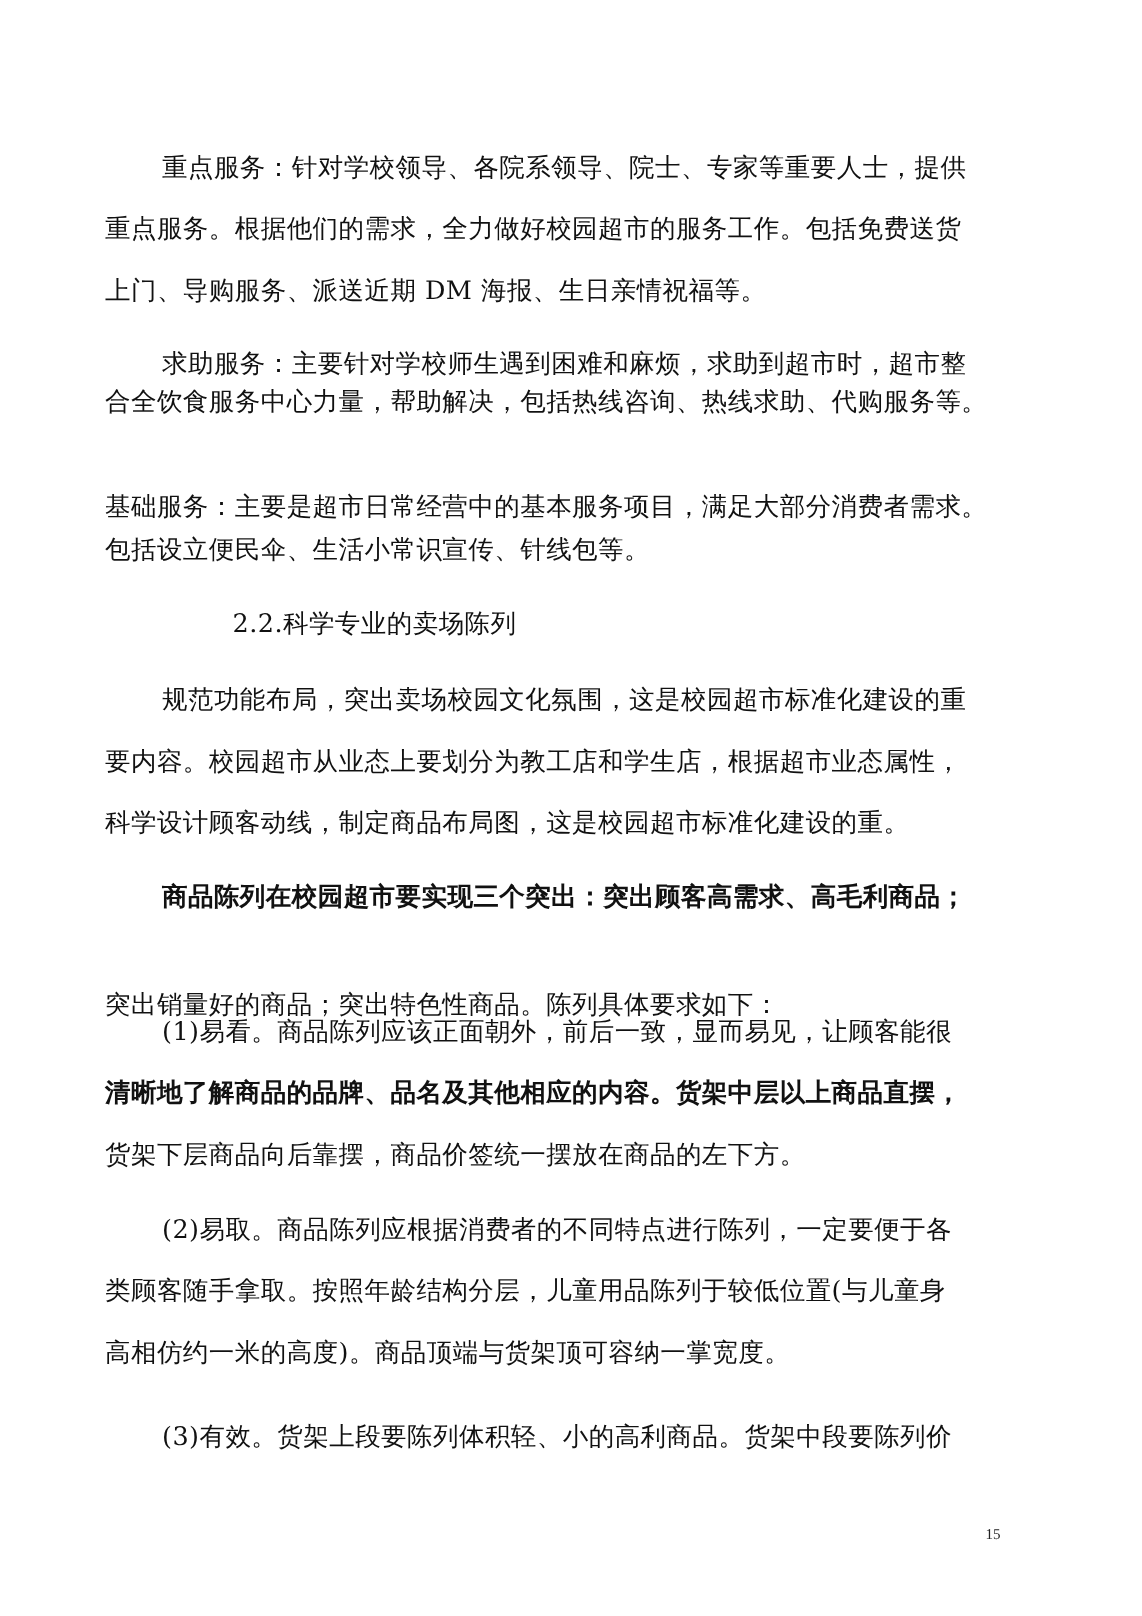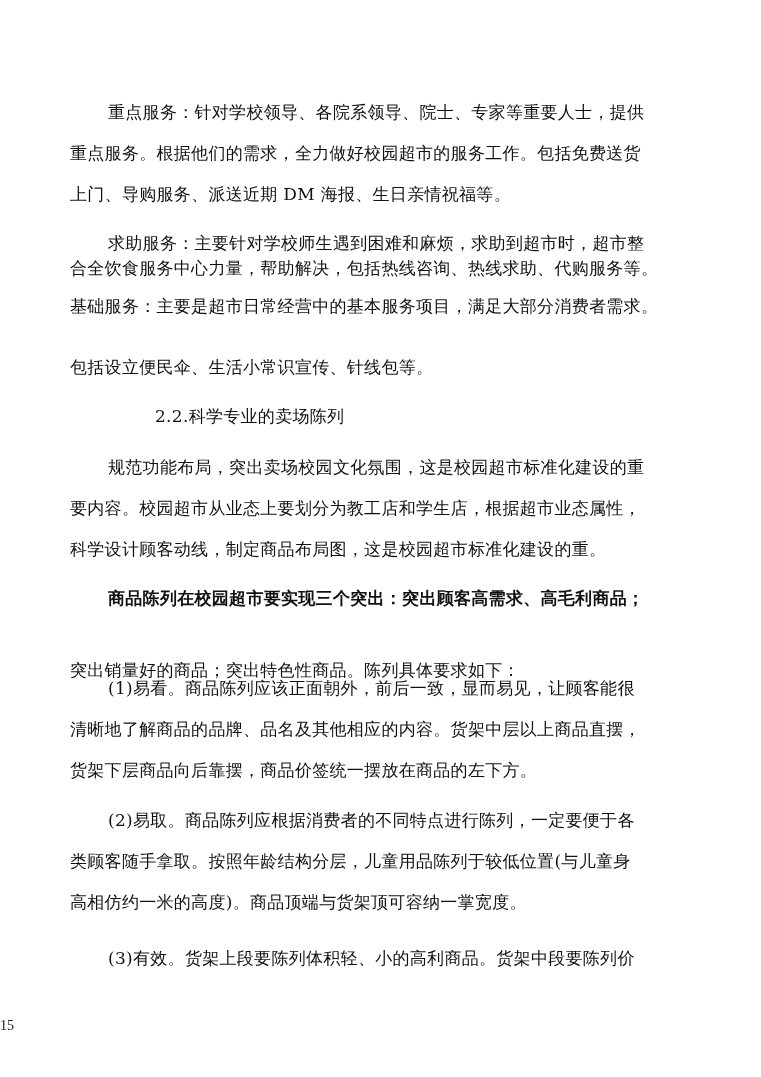--- a/index.html
+++ b/index.html
@@ -20,45 +20,45 @@
       white-space: nowrap;
       font-size: 17px;
       line-height: 24px;
       letter-spacing: 0.3px;
     }
     .page-number {
       position: absolute;
       left: 0;
       width: 667px;
       top: 1018px;
-      text-align: left;
-      font-size: 14px;
+      text-align: right;
+      font-size: 10px;
       font-family: "Liberation Serif", serif;
       color: #222;
     }
   </style>
 </head>
 <body>
 
 <div id="page">
     <div class="line" style="left: 108px; top: 100px;">重点服务：针对学校领导、各院系领导、院士、专家等重要人士，提供</div>
     <div class="line" style="left: 70px; top: 141px;">重点服务。根据他们的需求，全力做好校园超市的服务工作。包括免费送货</div>
     <div class="line" style="left: 70px; top: 182px;">上门、导购服务、派送近期 DM 海报、生日亲情祝福等。</div>
     <div class="line" style="left: 108px; top: 231px;">求助服务：主要针对学校师生遇到困难和麻烦，求助到超市时，超市整</div>
     <div class="line" style="left: 70px; top: 256px;">合全饮食服务中心力量，帮助解决，包括热线咨询、热线求助、代购服务等。</div>
-    <div class="line" style="left: 70px; top: 294px;">基础服务：主要是超市日常经营中的基本服务项目，满足大部分消费者需求。</div>
+    <div class="line" style="left: 70px; top: 328px; font-family: Liberation Mono, monospace;">基础服务：主要是超市日常经营中的基本服务项目，满足大部分消费者需求。</div>
     <div class="line" style="left: 70px; top: 355px;">包括设立便民伞、生活小常识宣传、针线包等。</div>
     <div class="line" style="left: 108px; top: 404px; margin-left: 47px;">2.2.科学专业的卖场陈列</div>
     <div class="line" style="left: 108px; top: 455px;">规范功能布局，突出卖场校园文化氛围，这是校园超市标准化建设的重</div>
     <div class="line" style="left: 70px; top: 496px;">要内容。校园超市从业态上要划分为教工店和学生店，根据超市业态属性，</div>
     <div class="line" style="left: 70px; top: 537px;">科学设计顾客动线，制定商品布局图，这是校园超市标准化建设的重。</div>
     <div class="line" style="left: 108px; top: 586px; font-weight: bold;">商品陈列在校园超市要实现三个突出：突出顾客高需求、高毛利商品；</div>
     <div class="line" style="left: 70px; top: 658px;">突出销量好的商品；突出特色性商品。陈列具体要求如下：</div>
     <div class="line" style="left: 108px; top: 676px;">(1)易看。商品陈列应该正面朝外，前后一致，显而易见，让顾客能很</div>
-    <div class="line" style="left: 70px; top: 717px;">清晰地了解商品的品牌、品名及其他相应的内容。货架中层以上商品直摆，</div>
+    <div class="line" style="left: 70px; top: 717px; font-weight: bold;">清晰地了解商品的品牌、品名及其他相应的内容。货架中层以上商品直摆，</div>
     <div class="line" style="left: 70px; top: 758px;">货架下层商品向后靠摆，商品价签统一摆放在商品的左下方。</div>
     <div class="line" style="left: 108px; top: 808px;">(2)易取。商品陈列应根据消费者的不同特点进行陈列，一定要便于各</div>
     <div class="line" style="left: 70px; top: 849px;">类顾客随手拿取。按照年龄结构分层，儿童用品陈列于较低位置(与儿童身</div>
     <div class="line" style="left: 70px; top: 890px;">高相仿约一米的高度)。商品顶端与货架顶可容纳一掌宽度。</div>
     <div class="line" style="left: 108px; top: 946px;">(3)有效。货架上段要陈列体积轻、小的高利商品。货架中段要陈列价</div>
   </div>
 
 <div class="page-number">15</div>
 
 </body></html>

